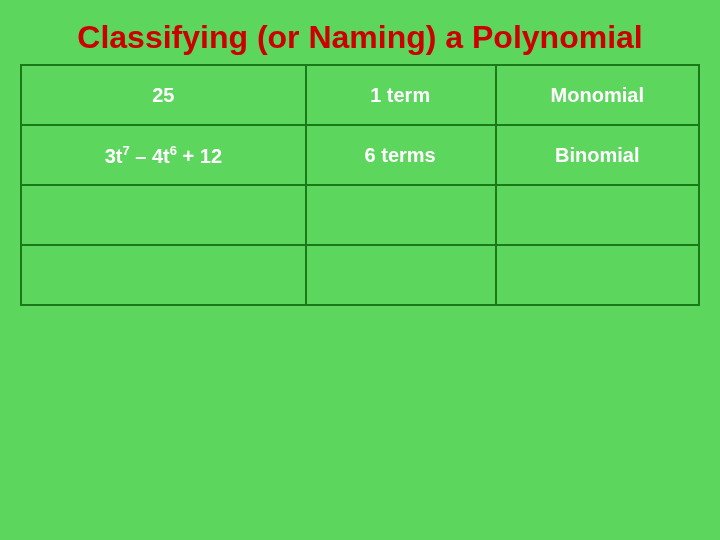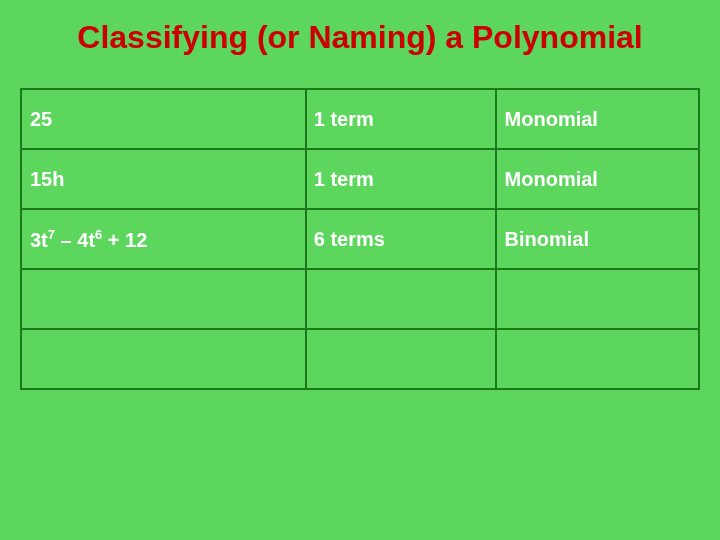--- a/index.html
+++ b/index.html
@@ -17,37 +17,37 @@
       flex-direction: column;
       align-items: center;
       padding: 18px 20px 10px 20px;
     }
 
     .page-title {
       color: #cc0000;
       font-size: 32px;
       font-weight: bold;
       text-align: left;
-      margin-bottom: 32px;
+      margin-bottom: 8px;
       line-height: 1.2;
     }
 
     .main-table {
       width: 100%;
       border-collapse: collapse;
       border: 2px solid #1a7a1a;
     }
 
     .main-table td {
       border: 2px solid #1a7a1a;
       background-color: #5cd65c;
       color: white;
       font-size: 20px;
       font-weight: bold;
-      text-align: left;
+      text-align: center;
       padding: 10px 8px;
       height: 60px;
     }
 
     .main-table .col-expression {
       width: 42%;
     }
 
     .main-table .col-terms {
       width: 28%;
@@ -70,25 +70,20 @@
 </div>
 
 <table class="main-table">
   <tbody>
     <tr>
       <td class="col-expression">25</td>
       <td class="col-terms">1 term</td>
       <td class="col-name">Monomial</td>
     </tr>
     <tr>
-      <td class="col-expression">15h</td>
-      <td class="col-terms">1 term</td>
-      <td class="col-name">Monomial</td>
-    </tr>
-    <tr>
       <td class="col-expression">3t<sup>7</sup> – 4t<sup>6</sup> + 12</td>
       <td class="col-terms">6 terms</td>
       <td class="col-name">Binomial</td>
     </tr>
     <tr>
       <td class="col-expression">&nbsp;</td>
       <td class="col-terms">&nbsp;</td>
       <td class="col-name">&nbsp;</td>
     </tr>
     <tr>

